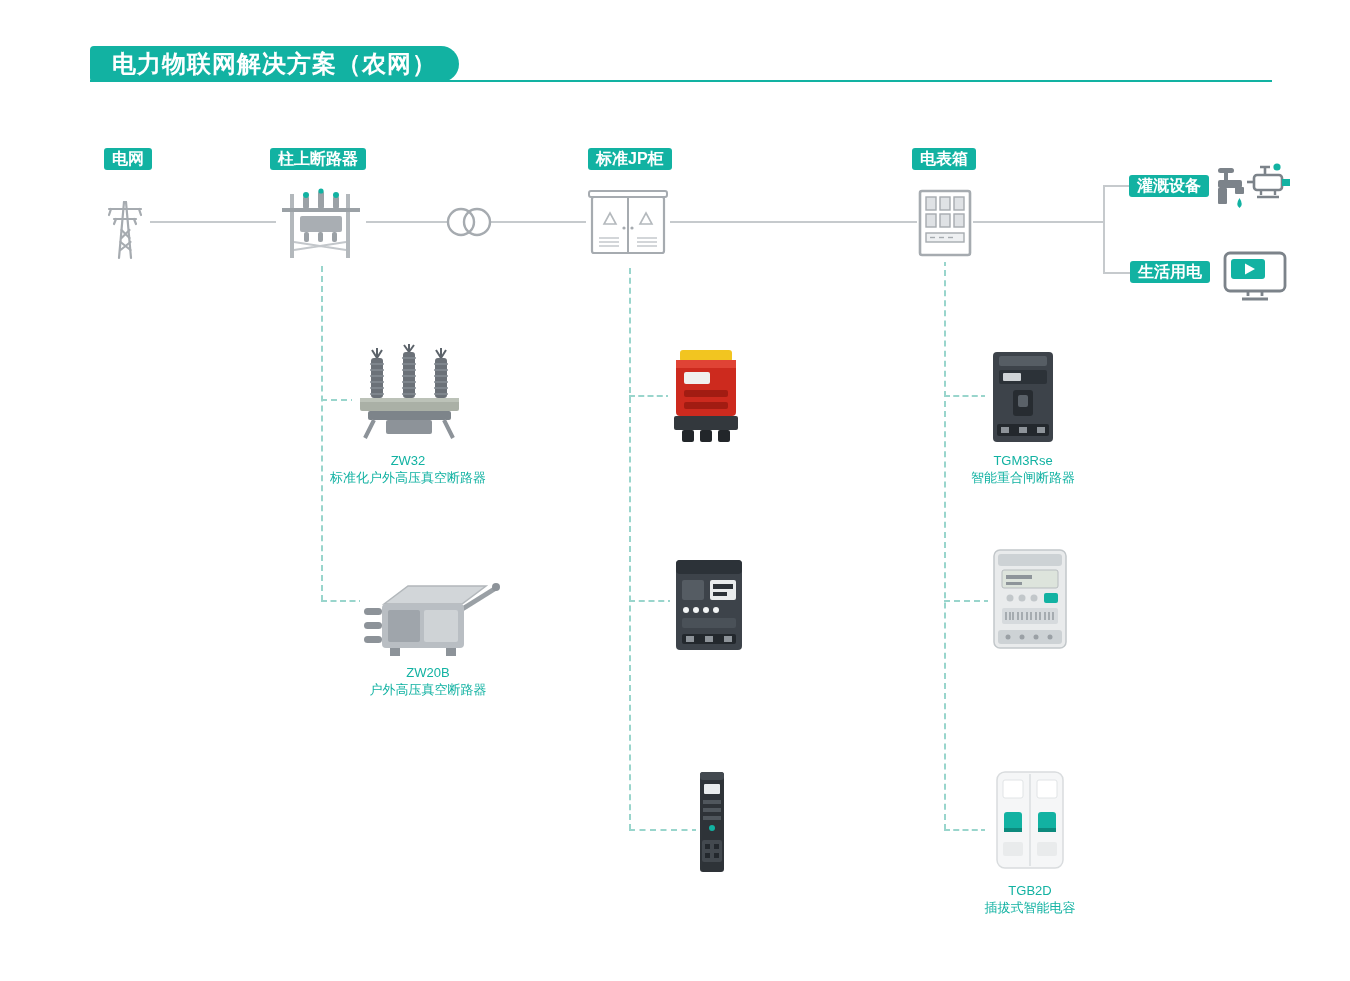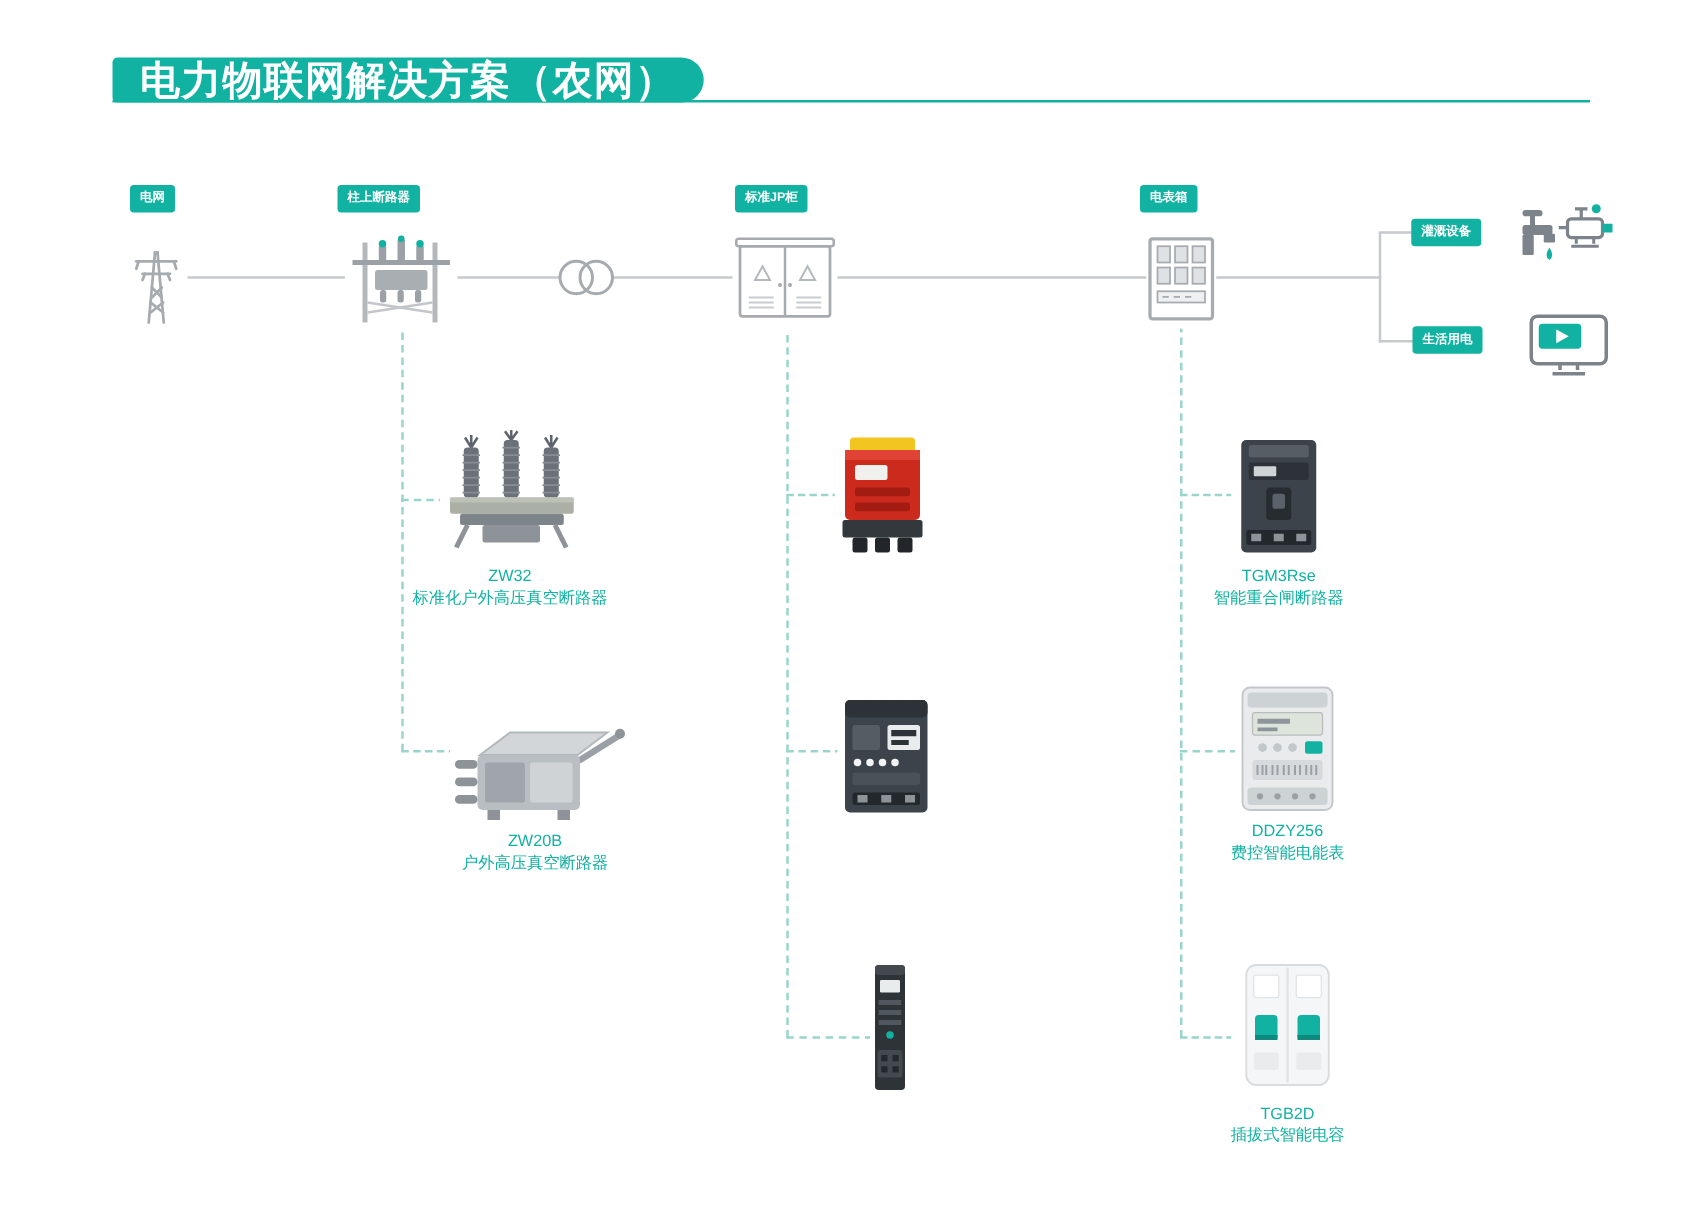--- a/index.html
+++ b/index.html
@@ -5,24 +5,24 @@
   :root{
     --accent:#12b2a2;
     --line:#c6cacd;
     --dash:#99d5cc;
     --icon:#a6abb0;
   }
   *{box-sizing:border-box;margin:0;padding:0}
   body{background:#fff;font-family:"Liberation Sans","DejaVu Sans",sans-serif}
   .canvas{position:relative;width:1350px;height:981px;background:#fff;overflow:hidden}
   .title-badge{position:absolute;left:90px;top:46px;height:36px;line-height:36px;padding:0 22px;
-    background:var(--accent);color:#fff;font-size:32px;font-weight:bold;letter-spacing:1px;
+    background:var(--accent);color:#fff;font-size:24px;font-weight:bold;letter-spacing:1px;
     border-radius:4px 18px 18px 4px;white-space:nowrap;z-index:3}
   .title-rule{position:absolute;left:90px;top:80px;width:1182px;height:2px;background:var(--accent)}
-  .tag{position:absolute;background:var(--accent);color:#fff;font-size:10px;font-weight:bold;
+  .tag{position:absolute;background:var(--accent);color:#fff;font-size:16px;font-weight:bold;
     line-height:22px;height:22px;padding:0 8px;border-radius:3px;white-space:nowrap;z-index:4}
   .hline{position:absolute;height:2px;background:var(--line);z-index:1}
   .vline{position:absolute;width:2px;background:var(--line);z-index:1}
   .dashv{position:absolute;width:0;border-left:2px dashed var(--dash);z-index:1}
   .dashh{position:absolute;height:0;border-top:2px dashed var(--dash);z-index:1}
   .icon{position:absolute;z-index:2;background:#fff}
   .pfig{position:absolute;z-index:2;background:#fff}
   .plabel{position:absolute;width:180px;text-align:center;color:var(--accent);font-size:13px;line-height:17px;z-index:2}
   .plabel span{display:block}
 </style>
@@ -360,22 +360,18 @@
     <span class="desc">标准化户外高压真空断路器</span>
   </div>
   <div class="plabel" style="left:338px;top:664px">
     <span class="model">ZW20B</span>
     <span class="desc">户外高压真空断路器</span>
   </div>
   <div class="plabel" style="left:933px;top:452px">
     <span class="model">TGM3Rse</span>
     <span class="desc">智能重合闸断路器</span>
   </div>
-  <div class="plabel" style="left:940px;top:656px">
-    <span class="model">DDZY256</span>
-    <span class="desc">费控智能电能表</span>
-  </div>
   <div class="plabel" style="left:940px;top:882px">
     <span class="model">TGB2D</span>
     <span class="desc">插拔式智能电容</span>
   </div>
 
 </div>
 
 </body></html>

